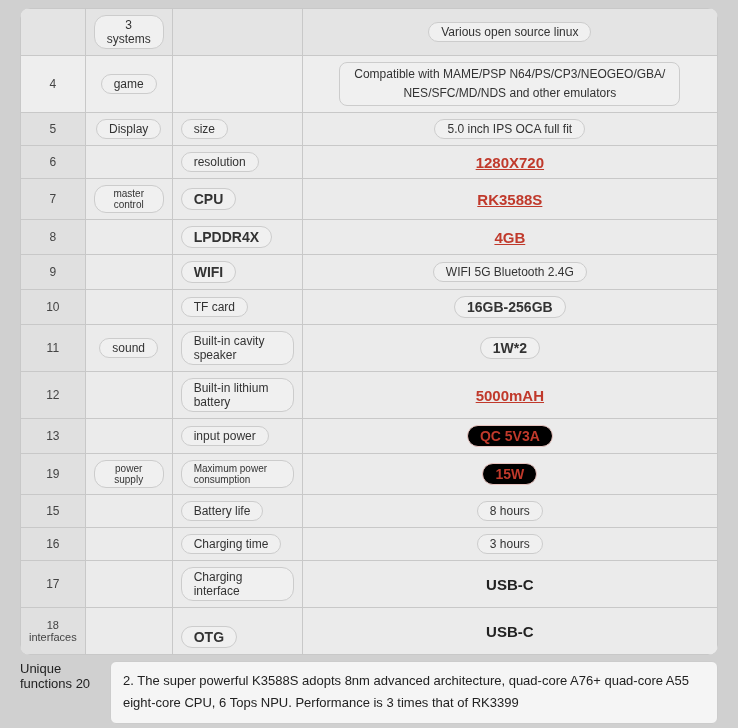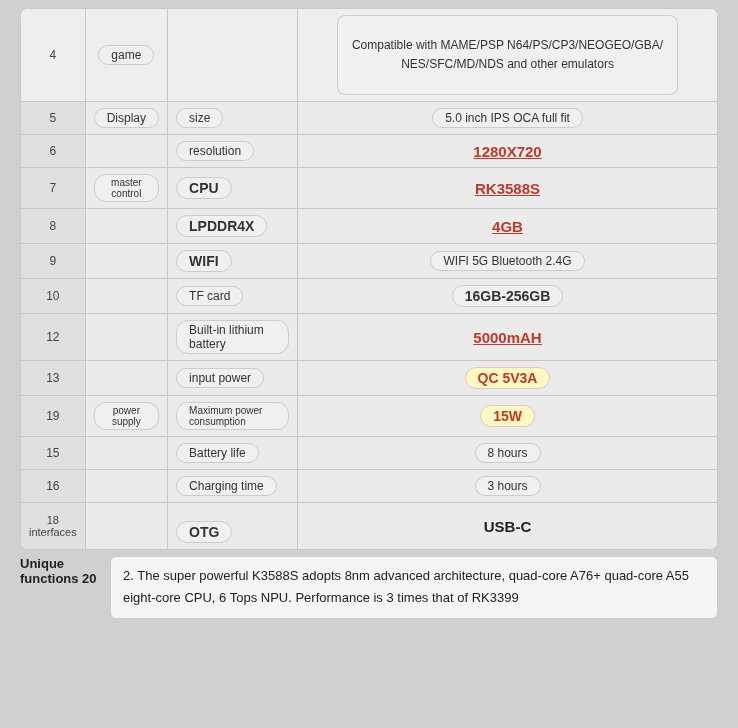--- a/index.html
+++ b/index.html
@@ -51,21 +51,21 @@
     .badge {
       display: inline-block;
       background: #f0f0f0;
       border: 1px solid #ccc;
       border-radius: 12px;
       padding: 2px 12px;
       font-size: 12px;
     }
     .badge-red {
       color: #c0392b;
-      background: #fef9c3;
+      background: #000000;
       border-color: #e8c4c0;
     }
     .badge-normal {
       color: #333;
     }
     .val-red {
       color: #c0392b;
       font-size: 15px;
       font-weight: 600;
       text-decoration: underline;
@@ -101,42 +101,52 @@
       color: #555;
     }
     .bottom-row {
       display: flex;
       align-items: flex-start;
       margin-top: 2px;
     }
     .unique-label {
       min-width: 90px;
       font-size: 13px;
-      font-weight: 700;
+      font-weight: 400;
       padding: 4px 4px 0 0;
       color: #222;
     }
   </style>
 </head>
 <body>
 
 <div class="outer">
   <div class="table-container">
     <table>
 
       <tbody>
+          <tr class="system-row">
+        <td class="col-num"></td>
+        <td class="col-cat">
+          <span class="badge badge-normal">3 systems</span>
+        </td>
+        <td class="col-sub"></td>
+        <td class="col-val">
+          <span class="badge badge-normal">Various open source linux</span>
+        </td>
+      </tr>
 
       <tr class="game-row">
         <td class="col-num">4</td>
         <td class="col-cat">
           <span class="badge badge-normal">game</span>
         </td>
         <td class="col-sub"></td>
         <td class="col-val">
-          <span class="badge badge-normal" style="border-radius:8px;padding:20px 14px;line-height:1.6;text-align:center;display:inline-block;">Compatible with MAME/PSP N64/PS/CP3/NEOGEO/GBA/<br>NES/SFC/MD/NDS and other emulators</span>
+          <span class="badge badge-normal" style="border-radius:8px;padding:2px 14px;line-height:1.6;text-align:center;display:inline-block;">Compatible with MAME/PSP N64/PS/CP3/NEOGEO/GBA/<br>NES/SFC/MD/NDS and other emulators</span>
         </td>
       </tr>
 
       <tr>
         <td class="col-num">5</td>
         <td class="col-cat">
           <span class="badge badge-normal">Display</span>
         </td>
         <td class="col-sub">
           <span class="badge badge-normal">size</span>
@@ -196,20 +206,32 @@
         <td class="col-num">10</td>
         <td class="col-cat"></td>
         <td class="col-sub">
           <span class="badge badge-normal">TF card</span>
         </td>
         <td class="col-val">
           <span class="badge badge-normal" style="font-size:14px;font-weight:700;">16GB-256GB</span>
         </td>
       </tr>
 
+      <tr>
+        <td class="col-num">11</td>
+        <td class="col-cat">
+          <span class="badge badge-normal">sound</span>
+        </td>
+        <td class="col-sub">
+          <span class="badge badge-normal">Built-in cavity speaker</span>
+        </td>
+        <td class="col-val">
+          <span class="badge badge-normal" style="font-size:14px;font-weight:600;">1W*2</span>
+        </td>
+      </tr>
 
       <tr>
         <td class="col-num">12</td>
         <td class="col-cat"></td>
         <td class="col-sub">
           <span class="badge badge-normal">Built-in lithium battery</span>
         </td>
         <td class="col-val">
           <span class="val-red" style="font-size:15px;">5000mAH</span>
         </td>
@@ -254,20 +276,30 @@
         <td class="col-num">16</td>
         <td class="col-cat"></td>
         <td class="col-sub">
           <span class="badge badge-normal">Charging time</span>
         </td>
         <td class="col-val">
           <span class="badge badge-normal">3 hours</span>
         </td>
       </tr>
 
+      <tr>
+        <td class="col-num">17</td>
+        <td class="col-cat"></td>
+        <td class="col-sub">
+          <span class="badge badge-normal">Charging interface</span>
+        </td>
+        <td class="col-val">
+          <span class="val-usb">USB-C</span>
+        </td>
+      </tr>
 
       <tr>
         <td class="col-num" style="font-size:11px;">18 interfaces</td>
         <td class="col-cat"></td>
         <td class="col-sub">
           <span class="badge badge-normal" style="font-size:14px;font-weight:600;margin-top:12px;">OTG</span>
         </td>
         <td class="col-val">
           <span class="val-usb">USB-C</span>
         </td>

